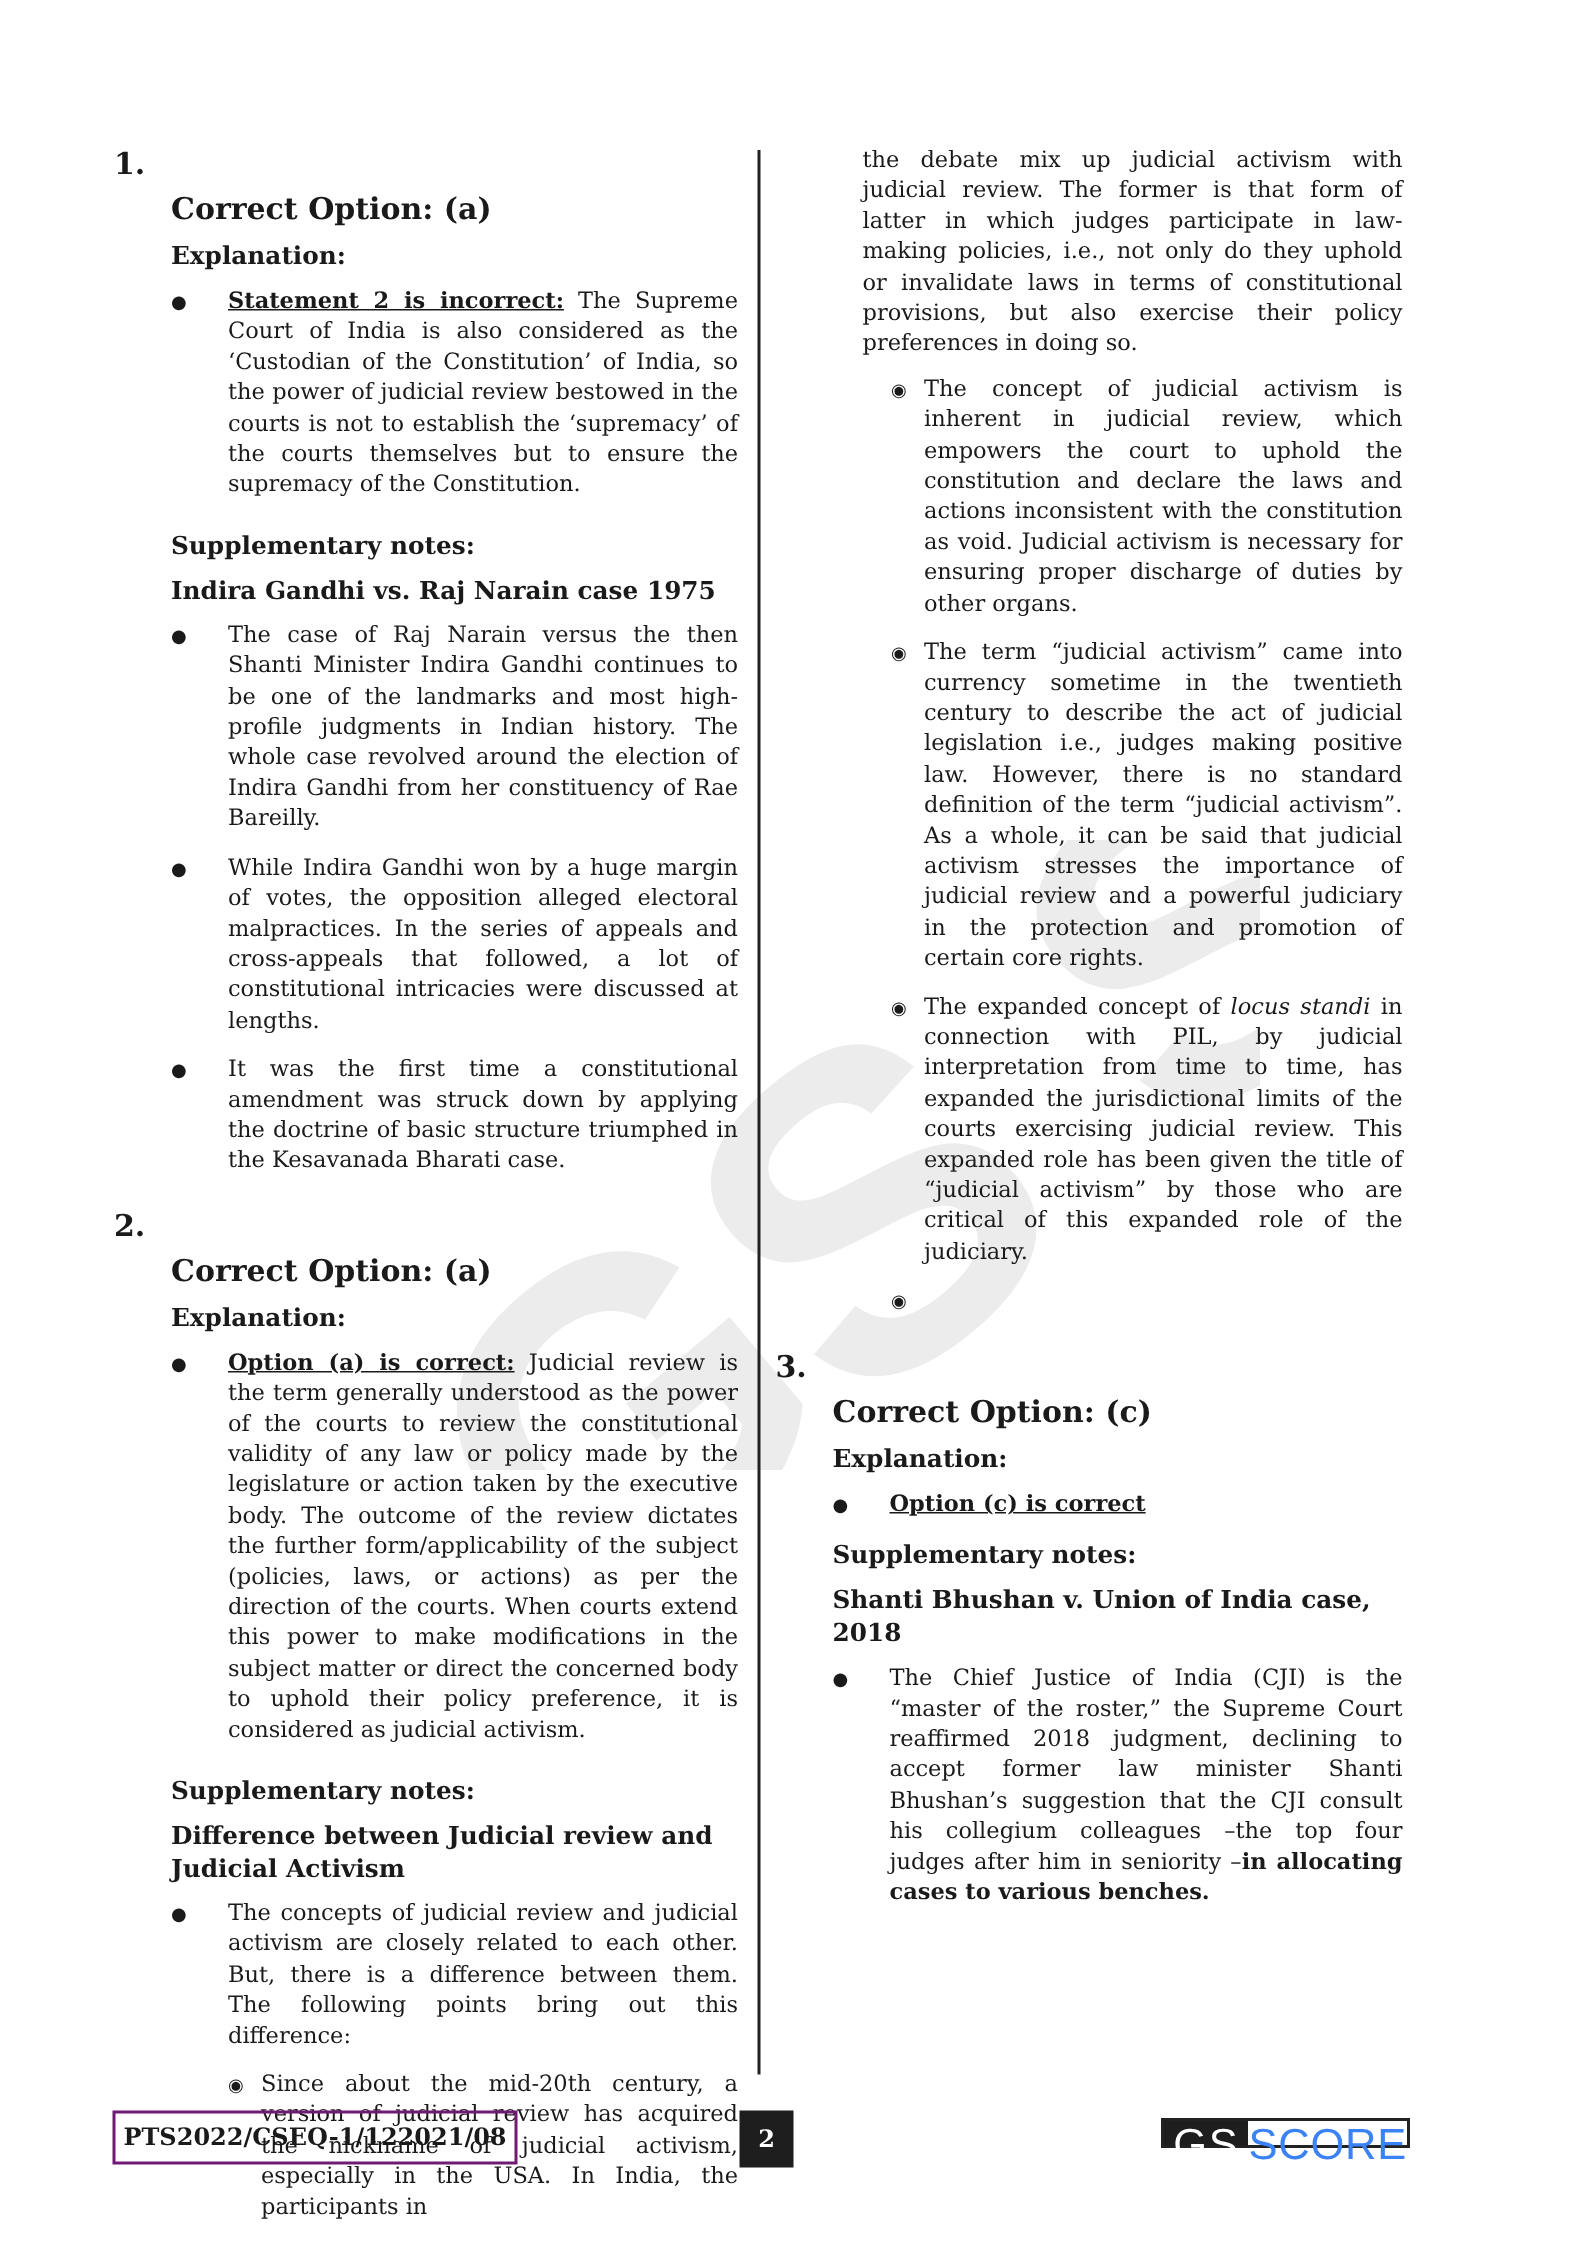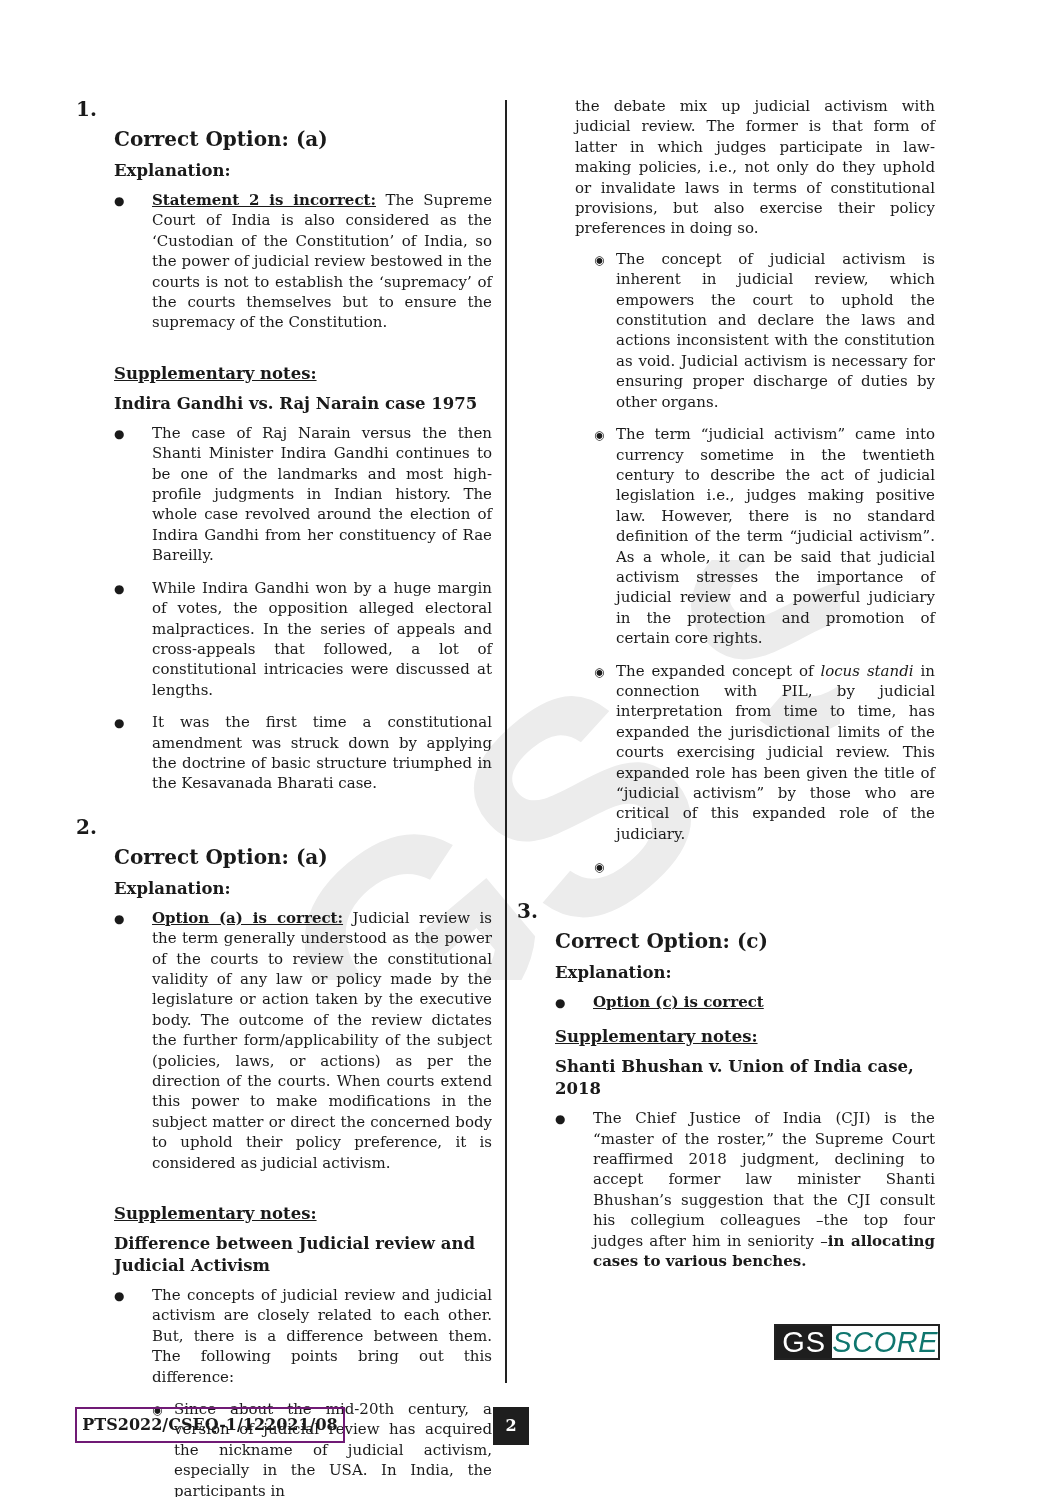--- a/index.html
+++ b/index.html
@@ -15,21 +15,21 @@
   .col { position: absolute; z-index: 1; }
   .col-left { left: 76px; top: 96px; width: 416px; }
   .col-right { left: 517px; top: 96px; width: 418px; }
   .divider { position: absolute; left: 505px; top: 100px; width: 2px; height: 1283px; background: #222; z-index: 1; }
 
   .q-head { display: flex; font-weight: bold; font-size: 20px; line-height: 26px; margin-bottom: 8px; }
   .q-num { width: 38px; flex: none; }
   .q-title { flex: 1; margin-top: 30px; }
   .sub { margin-left: 38px; }
   .expl { font-weight: bold; font-size: 16.5px; line-height: 22px; margin-bottom: 8px; }
-  .supp { font-weight: bold; font-size: 16.5px; line-height: 22px; text-decoration: underline; margin: 30px 0 8px 0; }
+  .supp { font-weight: bold; font-size: 16.5px; line-height: 22px; margin: 20px 0 8px 0; }
   .case-title { font-weight: bold; font-size: 16.5px; line-height: 22px; margin-bottom: 8px; }
 
   p.text { font-size: 15px; line-height: 20.4px; text-align: justify; }
   .b1 { display: flex; margin-bottom: 12px; }
   .b1 .dot { width: 38px; flex: none; font-size: 12px; line-height: 22px; }
   .b1 .body { flex: 1; }
   .b2 { display: flex; margin-bottom: 12px; }
   .b2 .dot { width: 22px; flex: none; font-size: 12px; line-height: 22px; }
   .b2 .body { flex: 1; }
   .lead { font-weight: bold; text-decoration: underline; }
@@ -44,26 +44,26 @@
   .footer-code {
     position: absolute; left: 75px; top: 1407px; width: 270px; height: 36px;
     border: 2px solid #701a75; font-weight: bold; font-size: 16px; line-height: 32px;
     text-align: center; z-index: 1;
   }
   .page-num {
     position: absolute; left: 493px; top: 1407px; width: 36px; height: 38px; background: #1e1e1e;
     color: #fff; font-weight: bold; font-size: 16px; line-height: 38px; text-align: center; z-index: 1;
   }
   .logo {
-    position: absolute; left: 774px; top: 1324px; width: 166px; height: 36px;
+    position: absolute; left: 774px; top: 1412px; width: 166px; height: 20px;
     border: 2px solid #222; display: flex; z-index: 1;
     font-family: "Liberation Sans", sans-serif; font-size: 29px; line-height: 32px;
   }
   .logo-gs { background: #1e1e1e; color: #fff; width: 60px; text-align: center; letter-spacing: 1px; }
-  .logo-score { color: #0f766e; flex: 1; text-align: center; letter-spacing: 0.5px; font-style: italic; }
+  .logo-score { color: #3b82f6; flex: 1; text-align: center; letter-spacing: 0.5px; }
 </style>
 </head>
 <body>
 
 <svg class="watermark" viewBox="0 0 640 420">
   <text x="10" y="380" font-size="300" transform="rotate(-40 320 210)">GS SCORE</text>
 </svg>
 
 <div class="divider"></div>
 

